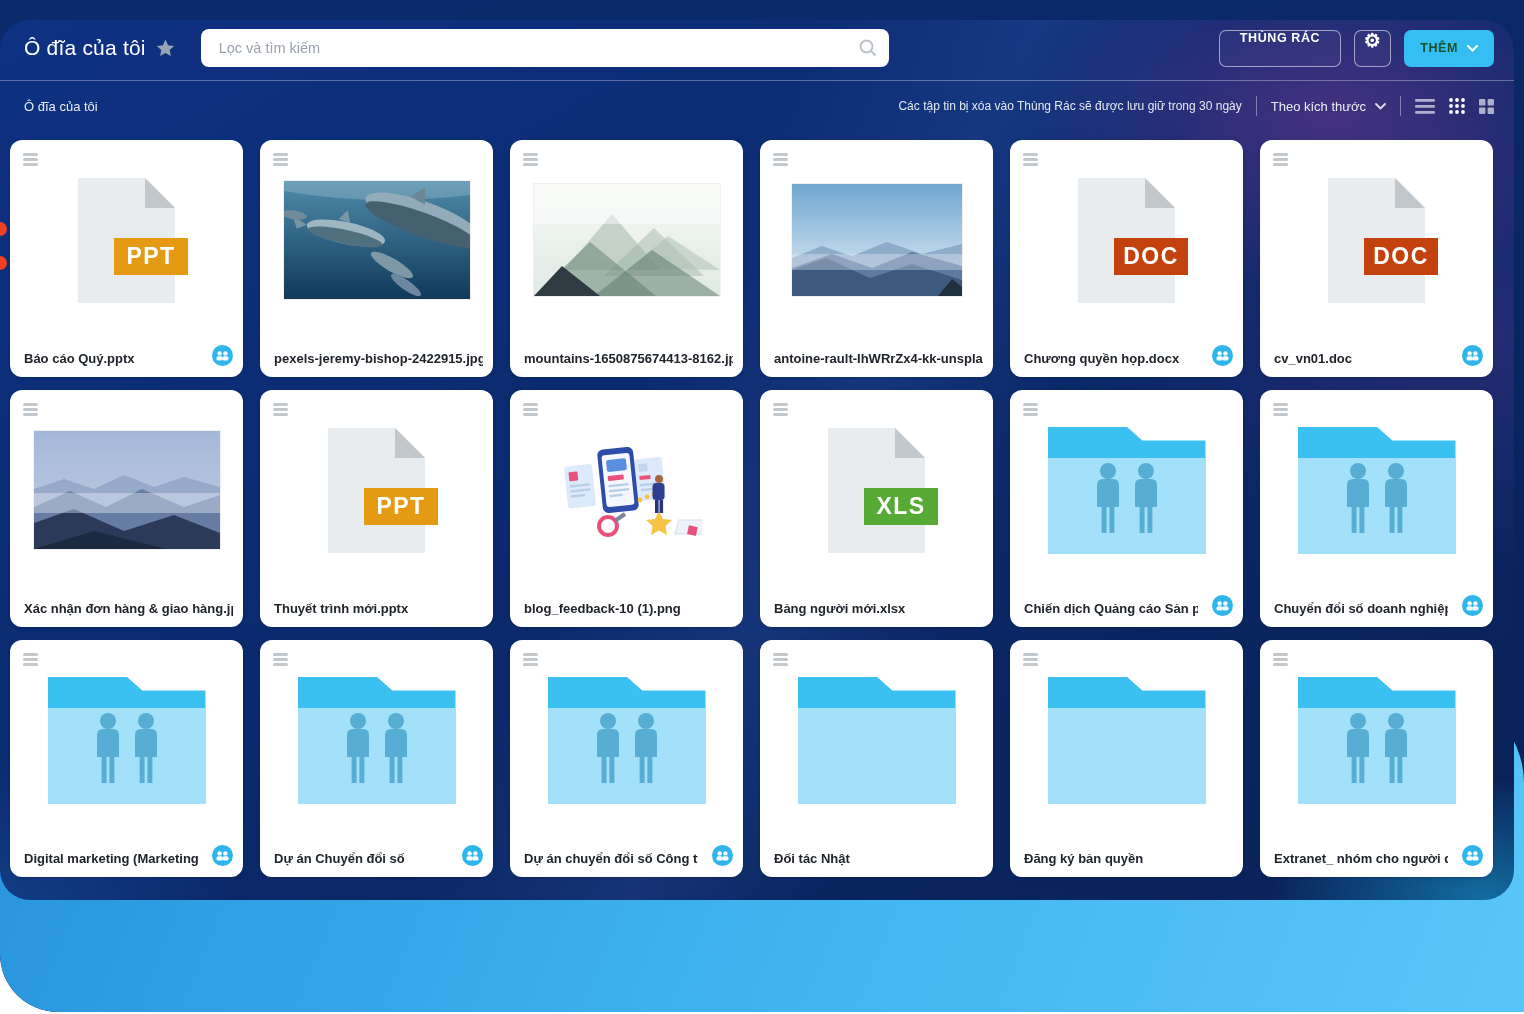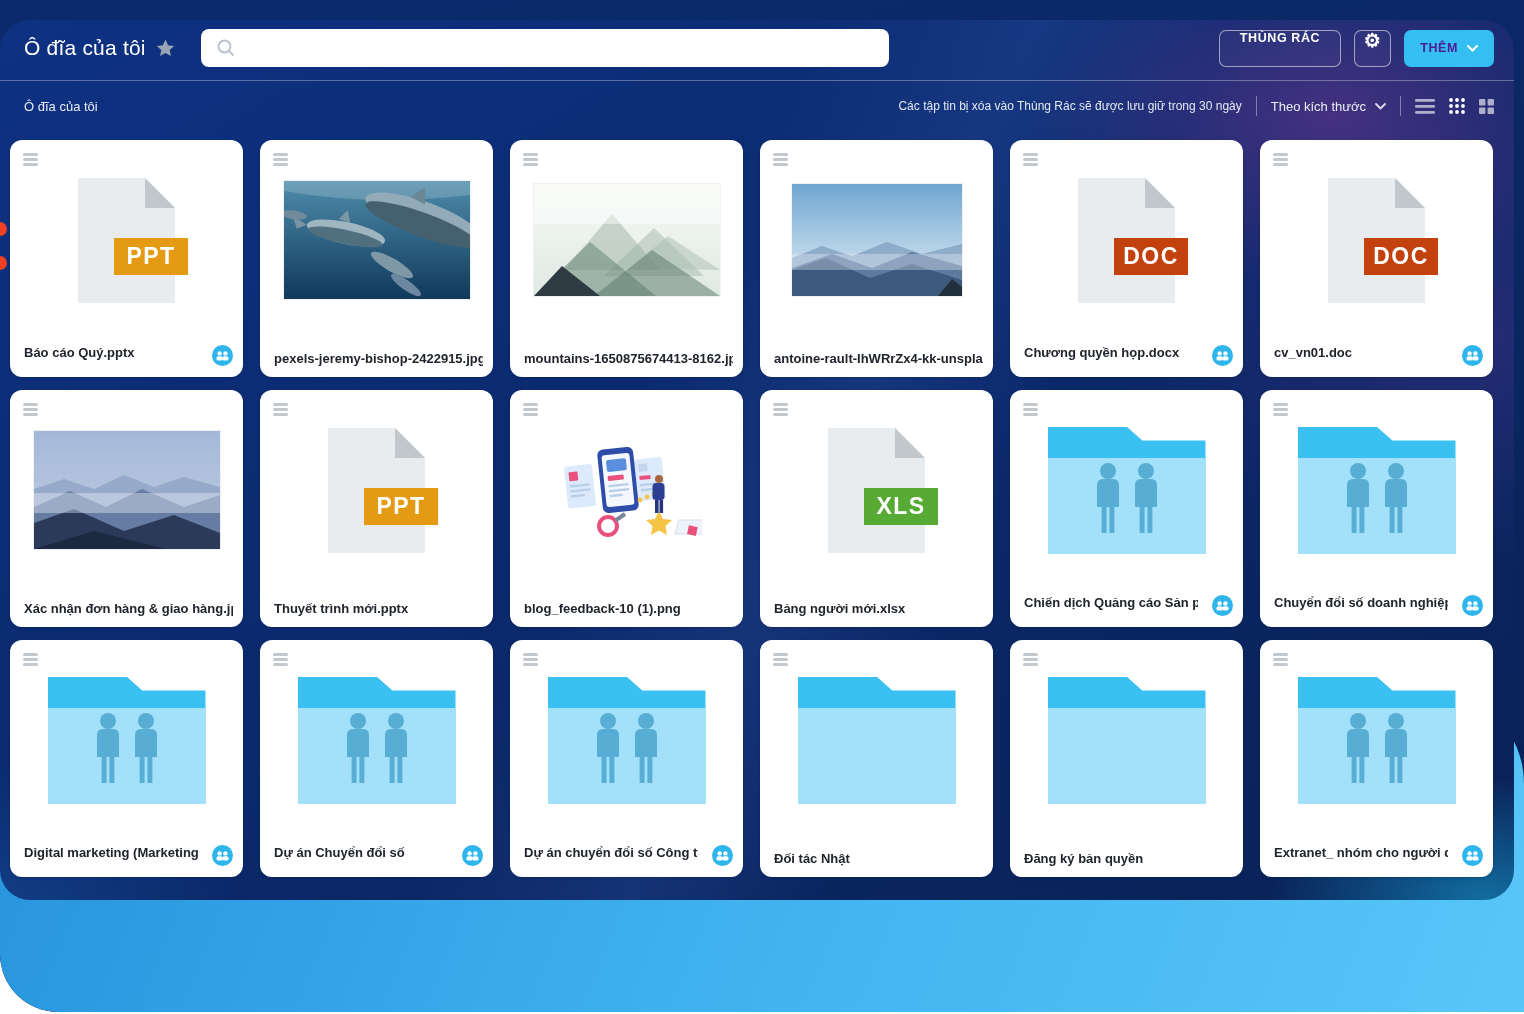--- a/index.html
+++ b/index.html
@@ -26,41 +26,41 @@
   .search{margin-left:26px;width:688px;height:38px;background:#fff;border-radius:8px;
           display:flex;align-items:center;padding:0 12px 0 16px;box-sizing:border-box;}
   .search input{flex:1;border:none;outline:none;font-size:14.5px;color:#333;background:transparent;
                 font-family:inherit;}
   .search input::placeholder{color:#9aa2ad;}
   .hdr-right{margin-left:auto;display:flex;gap:13px;align-items:center;}
   .btn-outline{height:37px;padding:0 20px;border:1px solid rgba(255,255,255,.55);border-radius:7px;
                color:#fff;font-weight:700;font-size:12.5px;letter-spacing:.6px;display:flex;
                align-items:flex-start;background:rgba(255,255,255,.03);box-sizing:border-box;cursor:pointer;}
   .btn-gear{width:37px;padding:0;justify-content:center;font-size:19px;line-height:1;}
-  .btn-primary{height:37px;padding:0 16px;background:#35bef1;border:none;border-radius:7px;color:#4c1d95;
+  .btn-primary{height:37px;padding:0 16px;background:#35bef1;border:none;border-radius:7px;color:#14532d;
                font-weight:700;font-size:12.5px;letter-spacing:.6px;display:flex;align-items:center;
                gap:9px;cursor:pointer;}
   .hdr-divider{position:absolute;top:60px;left:0;right:0;height:1px;background:rgba(255,255,255,.32);}
   
   .toolbar{position:absolute;top:72px;left:24px;right:20px;height:28px;display:flex;align-items:center;
            color:#e9eef6;font-size:13px;}
   .tb-right{margin-left:auto;display:flex;align-items:center;}
   .tb-note{color:#e4eaf4;font-size:12px;}
   .tb-sep{width:1px;height:20px;background:rgba(255,255,255,.38);margin:0 14px;}
   .sort{display:flex;align-items:center;gap:9px;cursor:pointer;}
   .views{display:flex;align-items:center;gap:14px;}
   .views > *{display:flex;cursor:pointer;}
   
   .grid{position:absolute;left:10px;top:120px;display:grid;grid-template-columns:repeat(6,233px);
         grid-auto-rows:237px;column-gap:17px;row-gap:13px;}
   .card{position:relative;background:#fff;border-radius:12px;box-shadow:0 1px 3px rgba(0,20,60,.28);cursor:pointer;}
   .burger{position:absolute;top:13px;left:13px;width:15px;display:flex;flex-direction:column;gap:2.5px;}
   .burger i{height:2.5px;background:#c3c8cd;border-radius:1.5px;}
   .thumb{position:absolute;top:24px;left:0;right:0;height:152px;display:flex;align-items:center;justify-content:center;}
-  .fname-row{position:absolute;left:14px;right:10px;bottom:11px;display:flex;align-items:flex-start;gap:14px;}
+  .fname-row{position:absolute;left:14px;right:10px;bottom:11px;display:flex;align-items:flex-end;gap:14px;}
   .fname{flex:1;font-size:13px;font-weight:700;color:#20252c;white-space:nowrap;overflow:hidden;}
   .badge-share{flex:0 0 auto;}
   
   .sheet{position:relative;width:97px;height:125px;}
   .ftype{position:absolute;top:60px;right:-13px;height:37px;min-width:74px;display:flex;align-items:center;
          justify-content:center;color:#fff;font-weight:700;font-size:23px;letter-spacing:1.5px;
          padding:0 8px;box-sizing:border-box;}
   .ftype.ppt{background:#e49b13}.ftype.doc{background:#c2410c}.ftype.xls{background:#57aa33}
   
   .folder{position:relative;width:158px;height:127px;}
@@ -108,20 +108,21 @@
   <div class="window">
 
     <div class="header">
       <span class="title">Ô đĩa của tôi</span>
       <span class="star-ic">
         <svg width="19" height="18" viewBox="0 0 19 18">
             <path d="M9.5 0.6 l2.6 5.6 6.1 0.7 -4.5 4.1 1.2 6 -5.4-3 -5.4 3 1.2-6 -4.5-4.1 6.1-0.7 z" fill="#98a3b3"></path>
           </svg>
       </span>
       <div class="search">
+        <input type="text" placeholder="Lọc và tìm kiếm" style="">
         <span style="display:flex">
           <svg width="18" height="18" viewBox="0 0 18 18" fill="none" stroke="#b9c0c9" stroke-width="1.8">
             <circle cx="7.5" cy="7.5" r="6"></circle>
               <line x1="12" y1="12" x2="16.5" y2="16.5"></line>
           </svg>
         </span>
       </div>
       <div class="hdr-right">
         <button class="btn-outline">
           <span>THÙNG RÁC</span>

